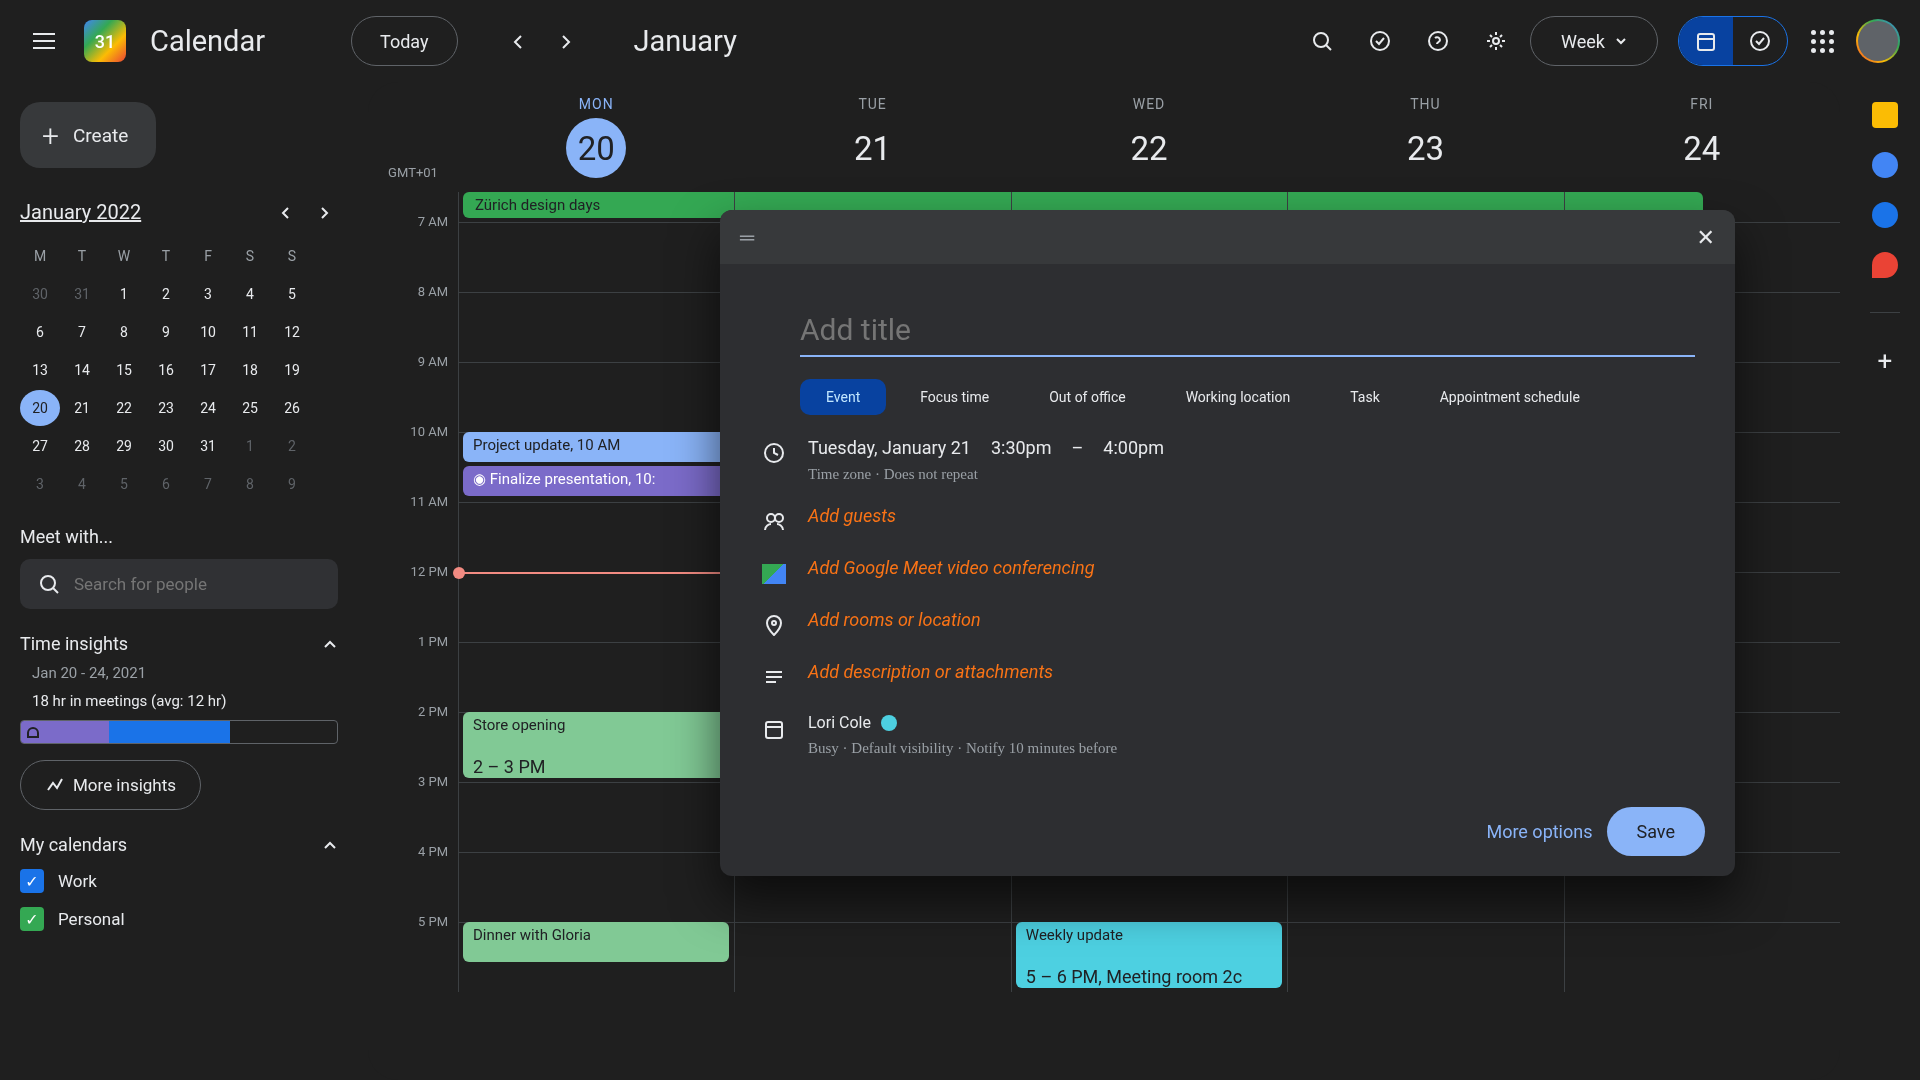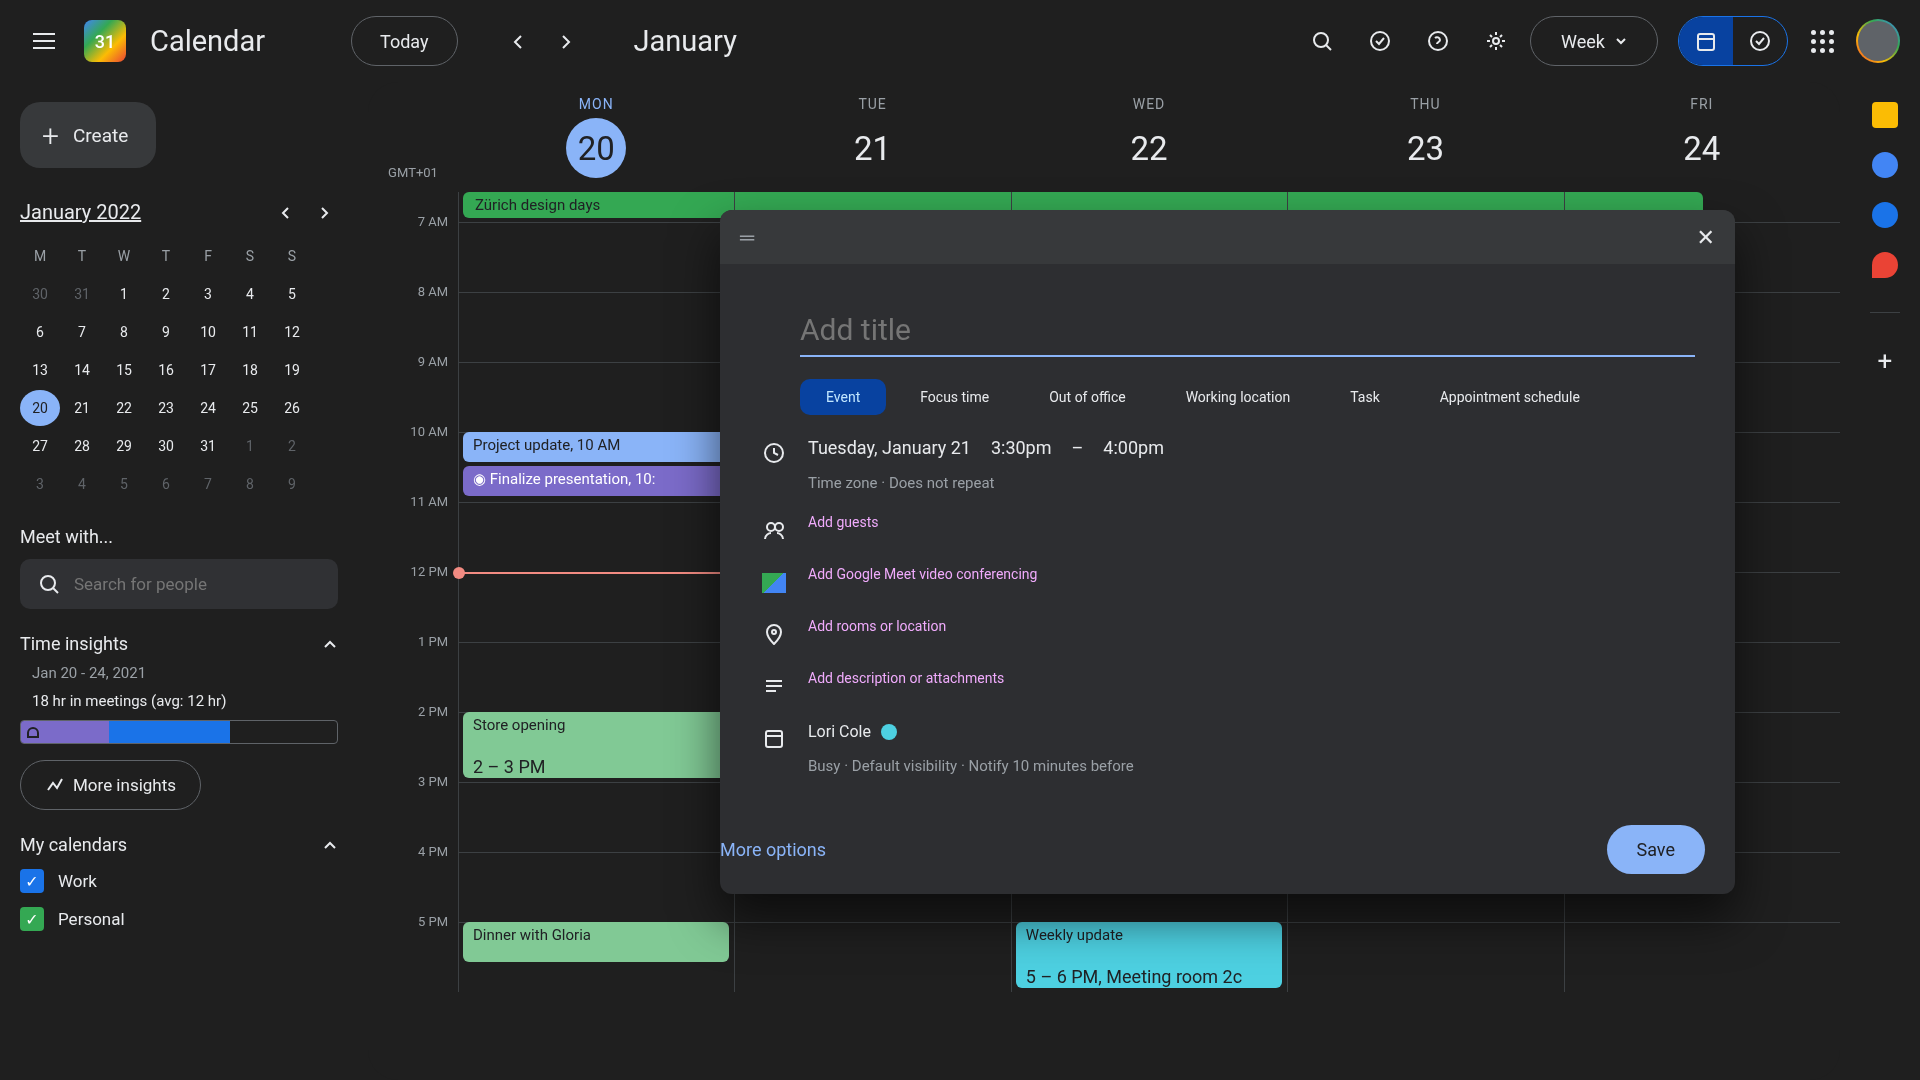--- a/index.html
+++ b/index.html
@@ -80,25 +80,25 @@
 .close-btn { color:#e8eaed; font-size:22px; cursor:pointer; background:transparent; border:none; }
 .modal-body { padding:20px 40px 30px 40px; }
 .title-input { width:calc(100% - 40px); margin-left:40px; font-size:30px; background:transparent; border:none; border-bottom:2px solid #8ab4f8; color:#9aa0a6; padding:8px 0; outline:none;margin-top:20px; }
 .type-tabs { display:flex; gap:8px; margin-top:22px; margin-left:40px; }
 .type-tab { padding:10px 26px; border-radius:10px; font-size:14px; cursor:pointer; color:#e8eaed; }
 .type-tab.active { background:#0842a0; color:#c2e7ff; }
 .form-row { display:flex; align-items:flex-start; gap:20px; margin-top:22px; }
 .row-icon { width:28px; height:28px; color:#e8eaed; display:flex; align-items:center; justify-content:center; font-size:22px; margin-top:2px; }
 .row-content { flex:1; }
 .time-line { font-size:18px; color:#e8eaed; display:flex; gap:20px; }
-.time-meta { font-size:15px; color:#9aa0a6; margin-top:16px; }
-.row-text { font-size:14px; color:#f0abfc; }
+.time-meta { font-size:15px; color:#9aa0a6; margin-top:8px;font-family:Liberation Serif, serif; }
+.row-text { font-size:18px; color:#f97316;font-style:italic; }
 .organizer { display:flex; align-items:center; gap:10px; }
 .org-dot { width:16px; height:16px; border-radius:50%; background:#4dd0e1; }
-.modal-footer { display:flex; justify-content:space-between; gap:40px; padding:20px 30px 20px 0; }
+.modal-footer { display:flex; justify-content:flex-end; gap:14px; padding:20px 30px 20px 0; }
 .more-opts { color:#8ab4f8; font-size:18px; background:transparent; border:none; cursor:pointer; }
 .save-btn { padding:14px 30px; background:#8ab4f8; color:#202124; border-radius:30px; font-size:18px; border:none; cursor:pointer; }
 .side-rail { width:70px; display:flex; flex-direction:column; align-items:center; padding-top:20px; gap:24px; }
 .rail-icon { width:26px; height:26px; border-radius:4px; }
 .meet-logo { display:inline-block; width:24px; height:20px; background:linear-gradient(135deg,#34a853 50%,#4285f4 50%); margin-top:2px; }
 svg { width:22px; height:22px; stroke:#e8eaed; stroke-width:2; fill:none; }
 </style>
 </head>
 <body>
 

